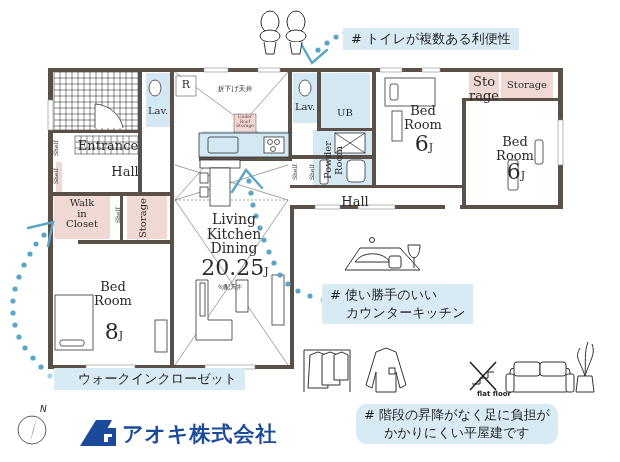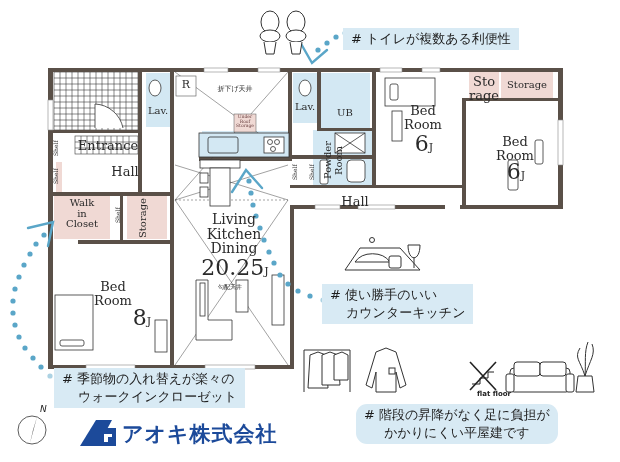--- a/index.html
+++ b/index.html
@@ -277,21 +277,21 @@
   <span style="display:block">Living</span>
   <span style="display:block">Kitchen</span>
   <span style="display:block">Dining</span>
 </div>
 <div class="room-label lbl-xl" style="left:180px;top:256px;width:110px;"><span>20.25</span><span class="jsub">J</span></div>
 
 <div class="room-label lbl-md" style="left:88px;top:280px;width:50px;">
   <span style="display:block">Bed</span>
   <span style="display:block">Room</span>
 </div>
-<div class="room-label lbl-xl" style="left:94px;top:306px;width:40px;padding-left:28px;"><span>8</span><span class="jsub">J</span></div>
+<div class="room-label lbl-xl" style="left:94px;top:320px;width:40px;"><span>8</span><span class="jsub">J</span></div>
 
 <div class="room-label lbl-md" style="left:398px;top:104px;width:50px;">
   <span style="display:block">Bed</span>
   <span style="display:block">Room</span>
 </div>
 <div class="room-label lbl-xl" style="left:404px;top:132px;width:40px;"><span>6</span><span class="jsub">J</span></div>
 
 <div class="room-label lbl-md" style="left:490px;top:135px;width:50px;">
   <span style="display:block">Bed</span>
   <span style="display:block">Room</span>
@@ -314,21 +314,20 @@
 <div class="room-label" style="left:210px;top:284px;width:40px;font-size:6px;font-family:'DejaVu Sans',sans-serif;">勾配天井</div>
 
 <div class="tag" style="left:343px;top:20px;margin-top:8px;">
   <span class="line"># トイレが複数ある利便性</span>
 </div>
 <div class="tag" style="left:322px;top:284px;">
   <span class="line"># 使い勝手のいい</span>
   <span class="line" style="padding-left:16px;">カウンターキッチン</span>
 </div>
 <div class="tag" style="left:54px;top:368px;">
-  <span class="line"># 季節物の入れ替えが楽々の</span>
   <span class="line" style="padding-left:16px;">ウォークインクローゼット</span>
 </div>
 <div class="tag" style="left:356px;top:404px;text-align:center;border-radius:11px;">
   <span class="line"># 階段の昇降がなく足に負担が</span>
   <span class="line">かかりにくい平屋建です</span>
 </div>
 
 <div class="abs" style="left:465px;top:390px;font-family:'DejaVu Sans',sans-serif;font-size:7px;font-weight:bold;color:#222;padding-left:12px;">flat floor</div>
 <div class="abs" style="left:40px;top:404px;font-family:'DejaVu Sans',sans-serif;font-size:9px;font-style:italic;color:#222;">N</div>
 

